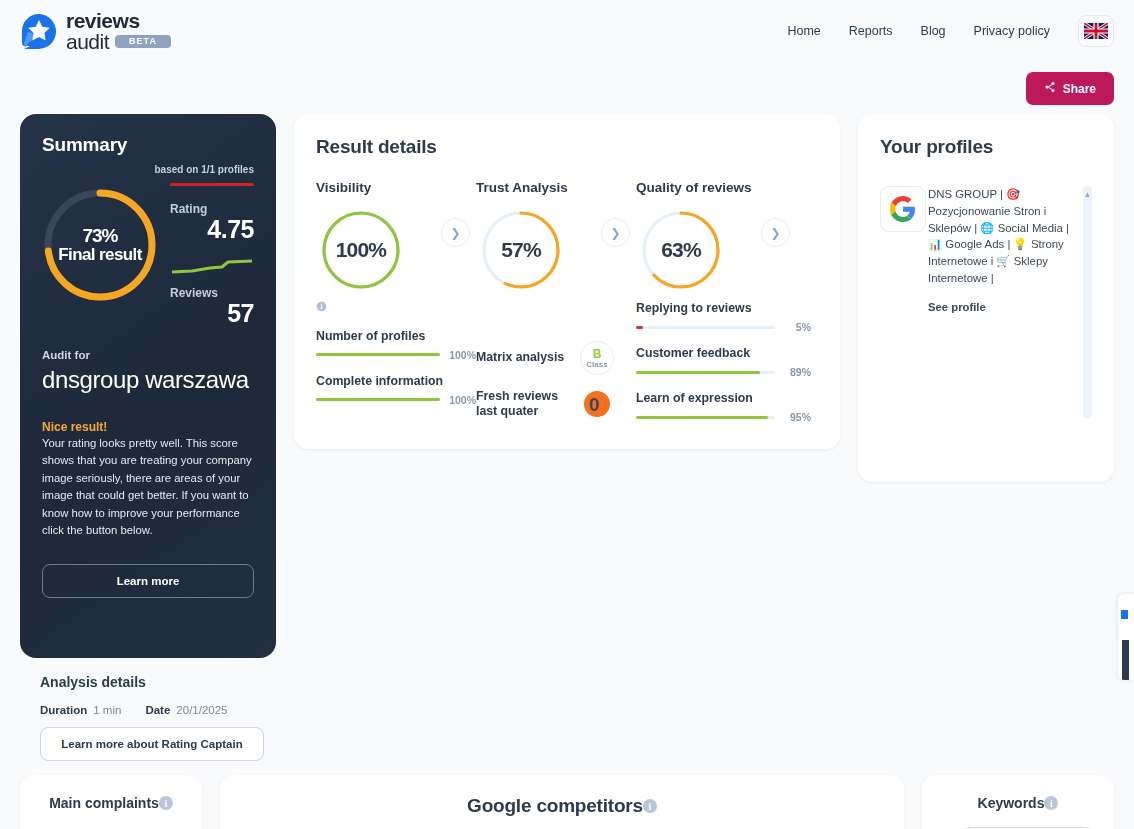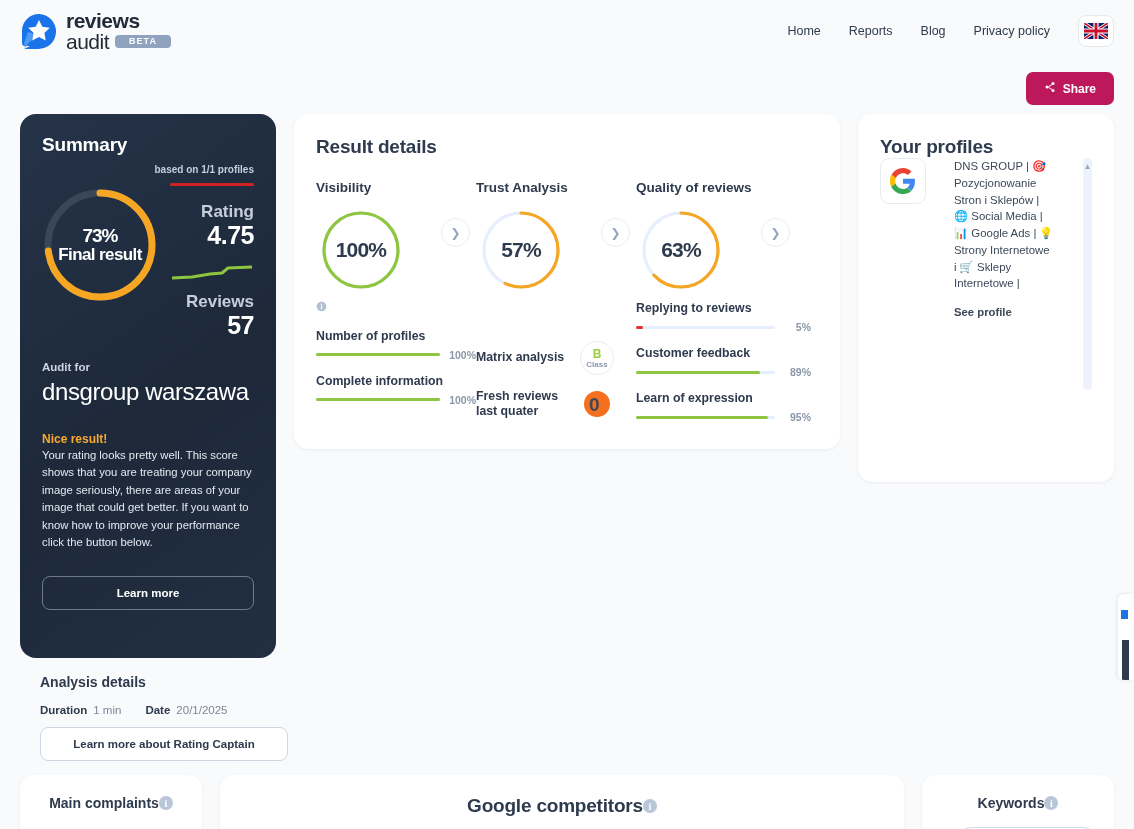--- a/index.html
+++ b/index.html
@@ -48,39 +48,39 @@
   .summary h2 { font-size: 19px; font-weight: bold; letter-spacing: -0.2px; }
   .based { font-size: 10px; font-weight: bold; color: #c5cedb; text-align: right; margin-top: 8px; }
   .sum-top { display: flex; align-items: flex-start; margin-top: 8px; }
   .donut { width: 124px; height: 124px; position: relative; margin-left: -4px; }
   .donut-label { position: absolute; inset: 0; display: flex; flex-direction: column;
                  align-items: center; justify-content: center; }
   .donut-pct { font-size: 19px; font-weight: bold; letter-spacing: -1px; line-height: 1; }
   .donut-sub { font-size: 17px; font-weight: bold; letter-spacing: -0.6px; }
   .sum-stats { margin-left: auto; width: 84px; }
   .spark { height: 3px; background: #cf2222; border-radius: 2px; margin-bottom: 16px; }
-  .stat-lab { font-size: 17px; font-weight: bold; color: #c5cedb; text-align: right; }
+  .stat-lab { font-size: 12px; font-weight: bold; color: #c5cedb; }
   .stat-val { font-size: 25px; font-weight: bold; text-align: right; letter-spacing: -0.5px; line-height: 1.05;}
   .spark2 { margin: 16px 0 12px; height: 16px; }
   .audit-for { font-size: 11.5px; font-weight: bold; color: #ccd5e2; margin-top: 22px; }
   .audit-name { font-size: 24px; line-height: 1.22; margin-top: 4px; letter-spacing: -0.4px; }
   .nice { color: #f7a832; font-size: 12px; font-weight: bold; margin-top: 26px; }
   .nice-body { font-size: 11.3px; line-height: 1.55; color: #e3e9f1; margin-top: 1px; }
   .learn-btn { width: 100%; margin-top: 24px; background: transparent; color: #fff;
                border: 1px solid #6d7a8c; border-radius: 8px; padding: 10px 0;
                font-size: 11.5px; font-weight: bold; cursor: pointer; }
 
   
   .analysis { padding: 16px 20px 0 20px; }
   .analysis h3 { font-size: 14px; font-weight: bold; }
   .analysis-row { font-size: 11.5px; margin-top: 14px; display: flex; gap: 6px; align-items: baseline; }
   .analysis-row b { font-weight: bold; color: #2e3a4d; }
   .analysis-row span { color: #7b8798; }
   .analysis-row .gap { width: 12px; }
-  .rc-btn { width: 248px; margin-top: 11px; background: #fff; border: 1px solid #cfd7e3;
+  .rc-btn { width: 224px; margin-top: 11px; background: #fff; border: 1px solid #cfd7e3;
             border-radius: 8px; padding: 10px 0; font-size: 11.5px; font-weight: bold;
             color: #2e3a4d; cursor: pointer; }
 
   
   .result { padding: 22px 22px 26px; }
   .result h2 { font-size: 19px; font-weight: bold; letter-spacing: -0.2px; }
   .gauges { display: flex; margin-top: 22px; }
   .gauge-col { width: 160px; position: relative; }
   .gauge-title { font-size: 13.5px; font-weight: bold; }
   .gauge-ring { width: 82px; height: 82px; position: relative; margin-top: 14px; margin-left: 4px; }
@@ -106,21 +106,21 @@
   .mini-lab { font-size: 12.3px; font-weight: bold; width: 92px; line-height: 1.25; }
   .class-badge { width: 34px; height: 34px; border-radius: 50%; border: 1px solid #e8edf4;
                  display: flex; flex-direction: column; align-items: center; justify-content: center; }
   .class-letter { font-size: 12px; font-weight: bold; color: #99cc3d; line-height: 1; }
   .class-word { font-size: 8px; font-weight: bold; color: #8b97a8; }
   .fresh-ic { width: 30px; height: 30px; position: relative; }
 
   
   .profiles { padding: 22px 22px 0; height: 368px; }
   .profiles h2 { font-size: 19px; font-weight: bold; letter-spacing: -0.2px; }
-  .prof-body { display: flex; gap: 28px; }
+  .prof-body { display: flex; margin-top: 28px; gap: 2px; }
   .g-logo { width: 46px; height: 46px; border: 1px solid #e7ecf3; border-radius: 9px;
             flex: none; display: flex; align-items: center; justify-content: center; }
   .prof-txt { font-size: 11.4px; line-height: 1.47; color: #3c4858; flex: 1; }
   .see-prof { font-size: 11.3px; font-weight: bold; color: #3c4858; margin-top: 12px;
               display: inline-block; text-decoration: none; }
   .pscroll { width: 9px; background: #eef2fa; border-radius: 5px; align-self: stretch;
              position: relative; flex: none; height: 232px; }
   .pscroll-up { position: absolute; top: 4px; left: 0; right: 0; text-align: center;
                 font-size: 8px; color: #9aa8bc; }
 

